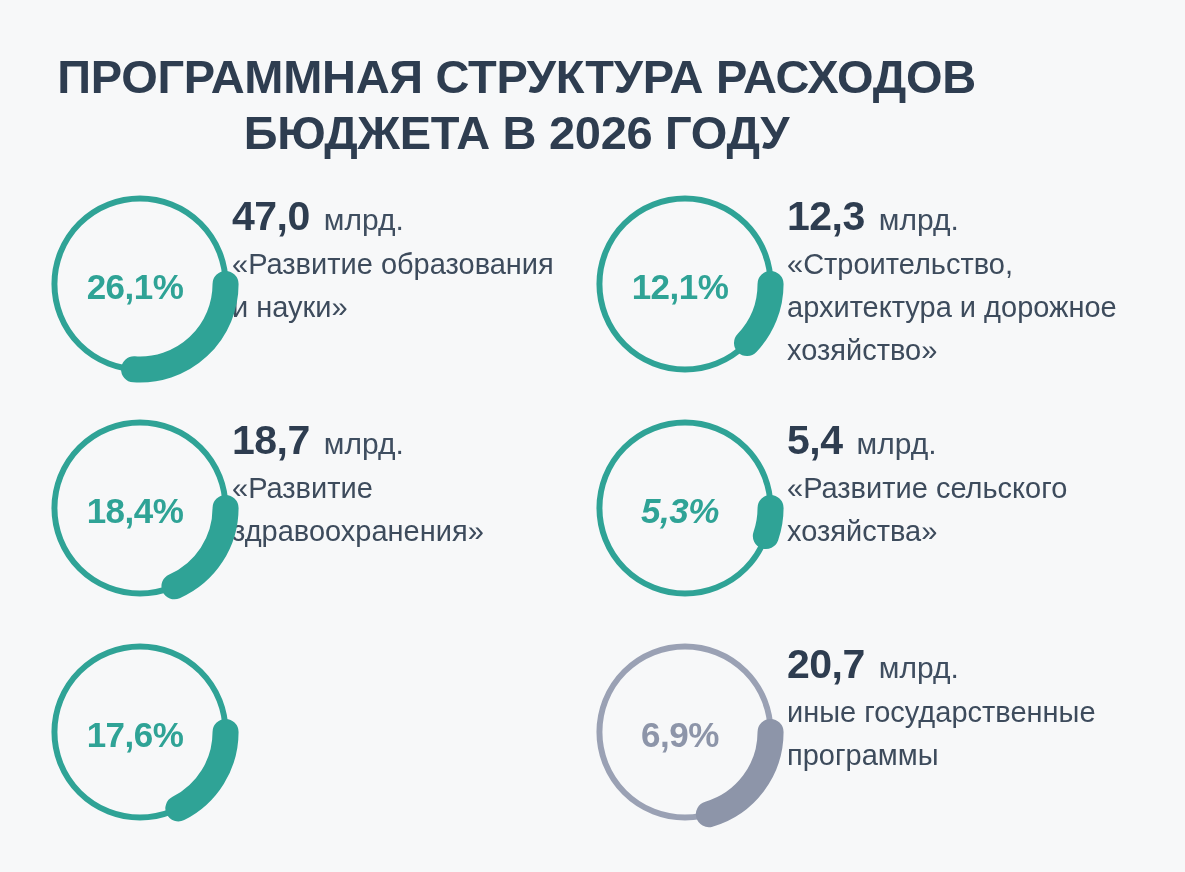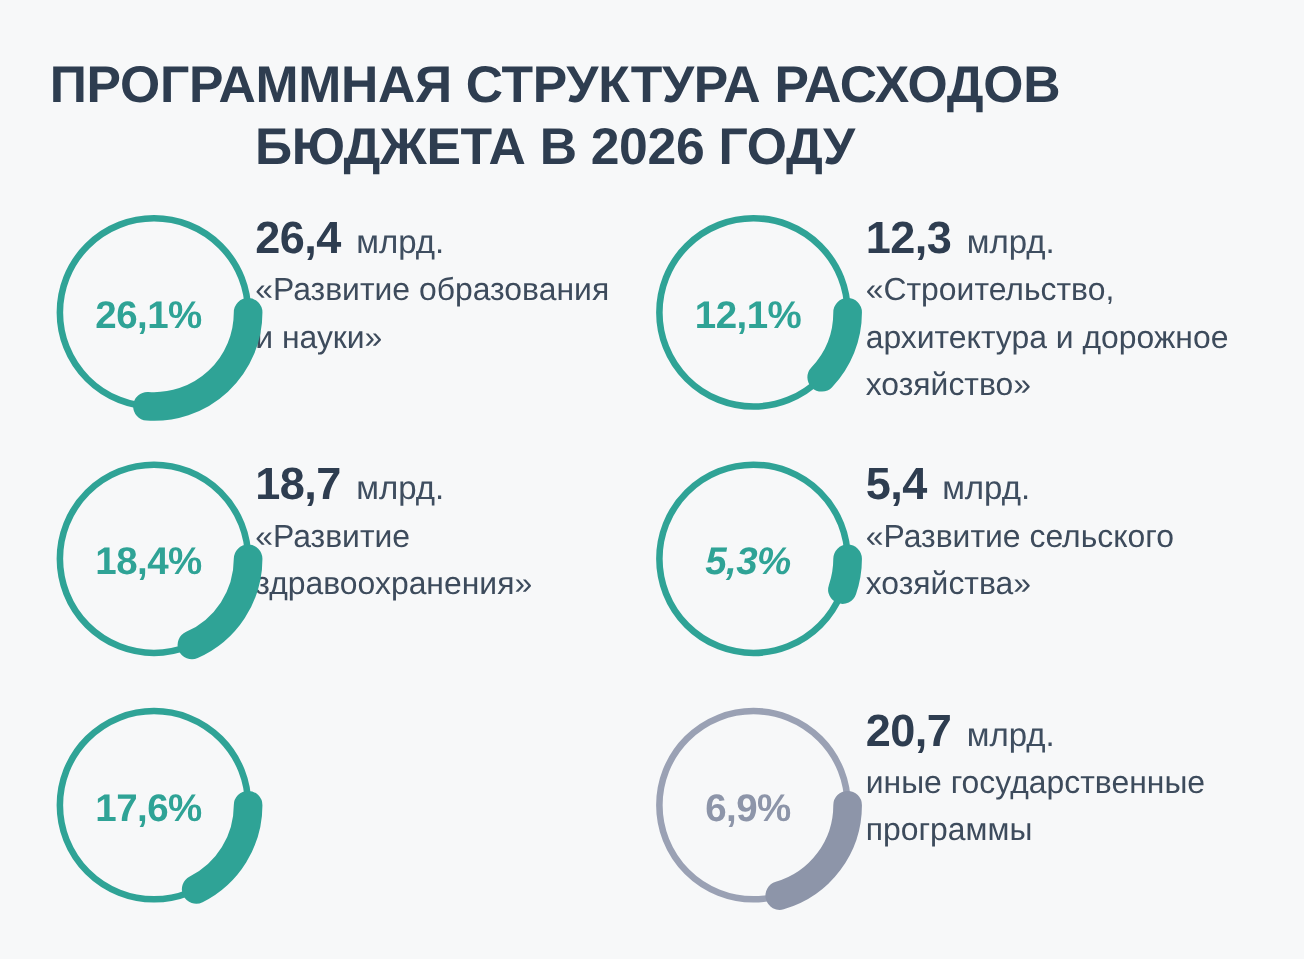--- a/index.html
+++ b/index.html
@@ -14,21 +14,21 @@
     font-family: "Liberation Sans", "DejaVu Sans", sans-serif;
     overflow: hidden;
     position: relative;
     -webkit-font-smoothing: antialiased;
   }
 
   
   .page-title {
     position: absolute;
     top: 18px;
-    left: 0;
+    left: 12px;
     width: 989px;
     text-align: center;
     color: #2e3d50;
     font-weight: 700;
     font-size: 47px;
     line-height: 56px;
     letter-spacing: -0.3px;
     text-transform: uppercase;
     white-space: pre-line;
     padding-left: 10px;
@@ -139,21 +139,21 @@
   <div class="card col-left">
     <div class="donut-wrap">
       <svg class="donut-svg" viewBox="0 0 100 100">
         <circle class="donut-track" cx="50" cy="50" r="46" stroke="#2fa396"></circle>
         <path class="donut-arc" d="M 96 50 A 46 46 0 0 1 46.82323881713733 95.89017529261636" stroke="#2fa396"></path>
       </svg>
       <span class="donut-label" style="color: rgb(47, 163, 150);">26,1%</span>
     </div>
     <div class="card-text">
       <p class="amount-line">
-        <span class="amount-value">26,4</span><span class="amount-unit">млрд.</span>
+        <span class="amount-value">47,0</span><span class="amount-unit">млрд.</span>
       </p>
       <p class="card-desc">«Развитие образования и науки»</p>
     </div>
   </div>
 
   <div class="card col-right">
     <div class="donut-wrap">
       <svg class="donut-svg" viewBox="0 0 100 100">
         <circle class="donut-track" cx="50" cy="50" r="46" stroke="#2fa396"></circle>
         <path class="donut-arc" d="M 96 50 A 46 46 0 0 1 83.33404398860415 81.69923518581803" stroke="#2fa396"></path>

